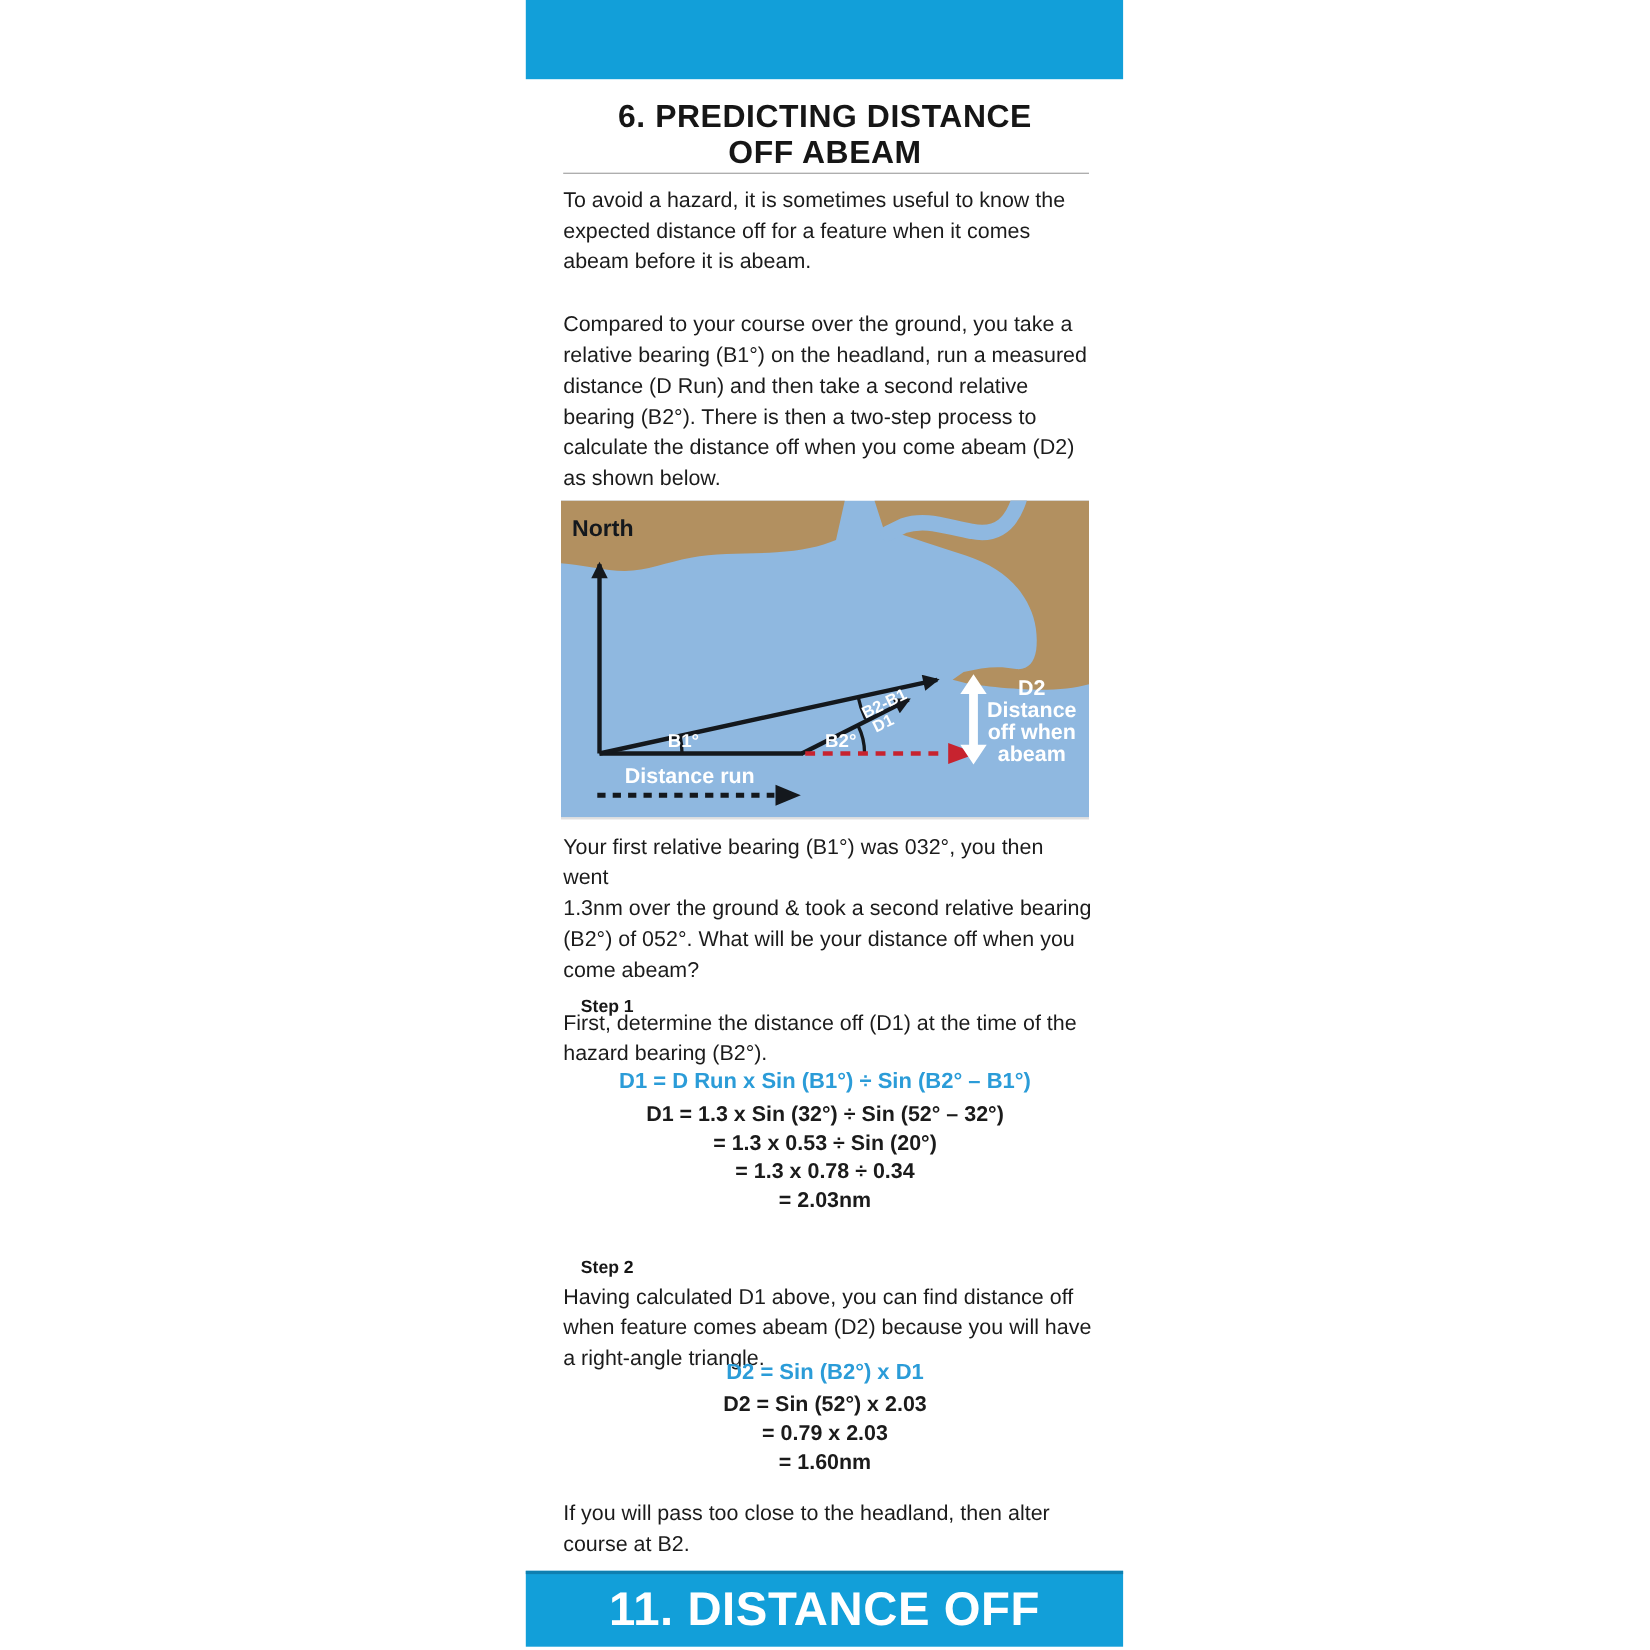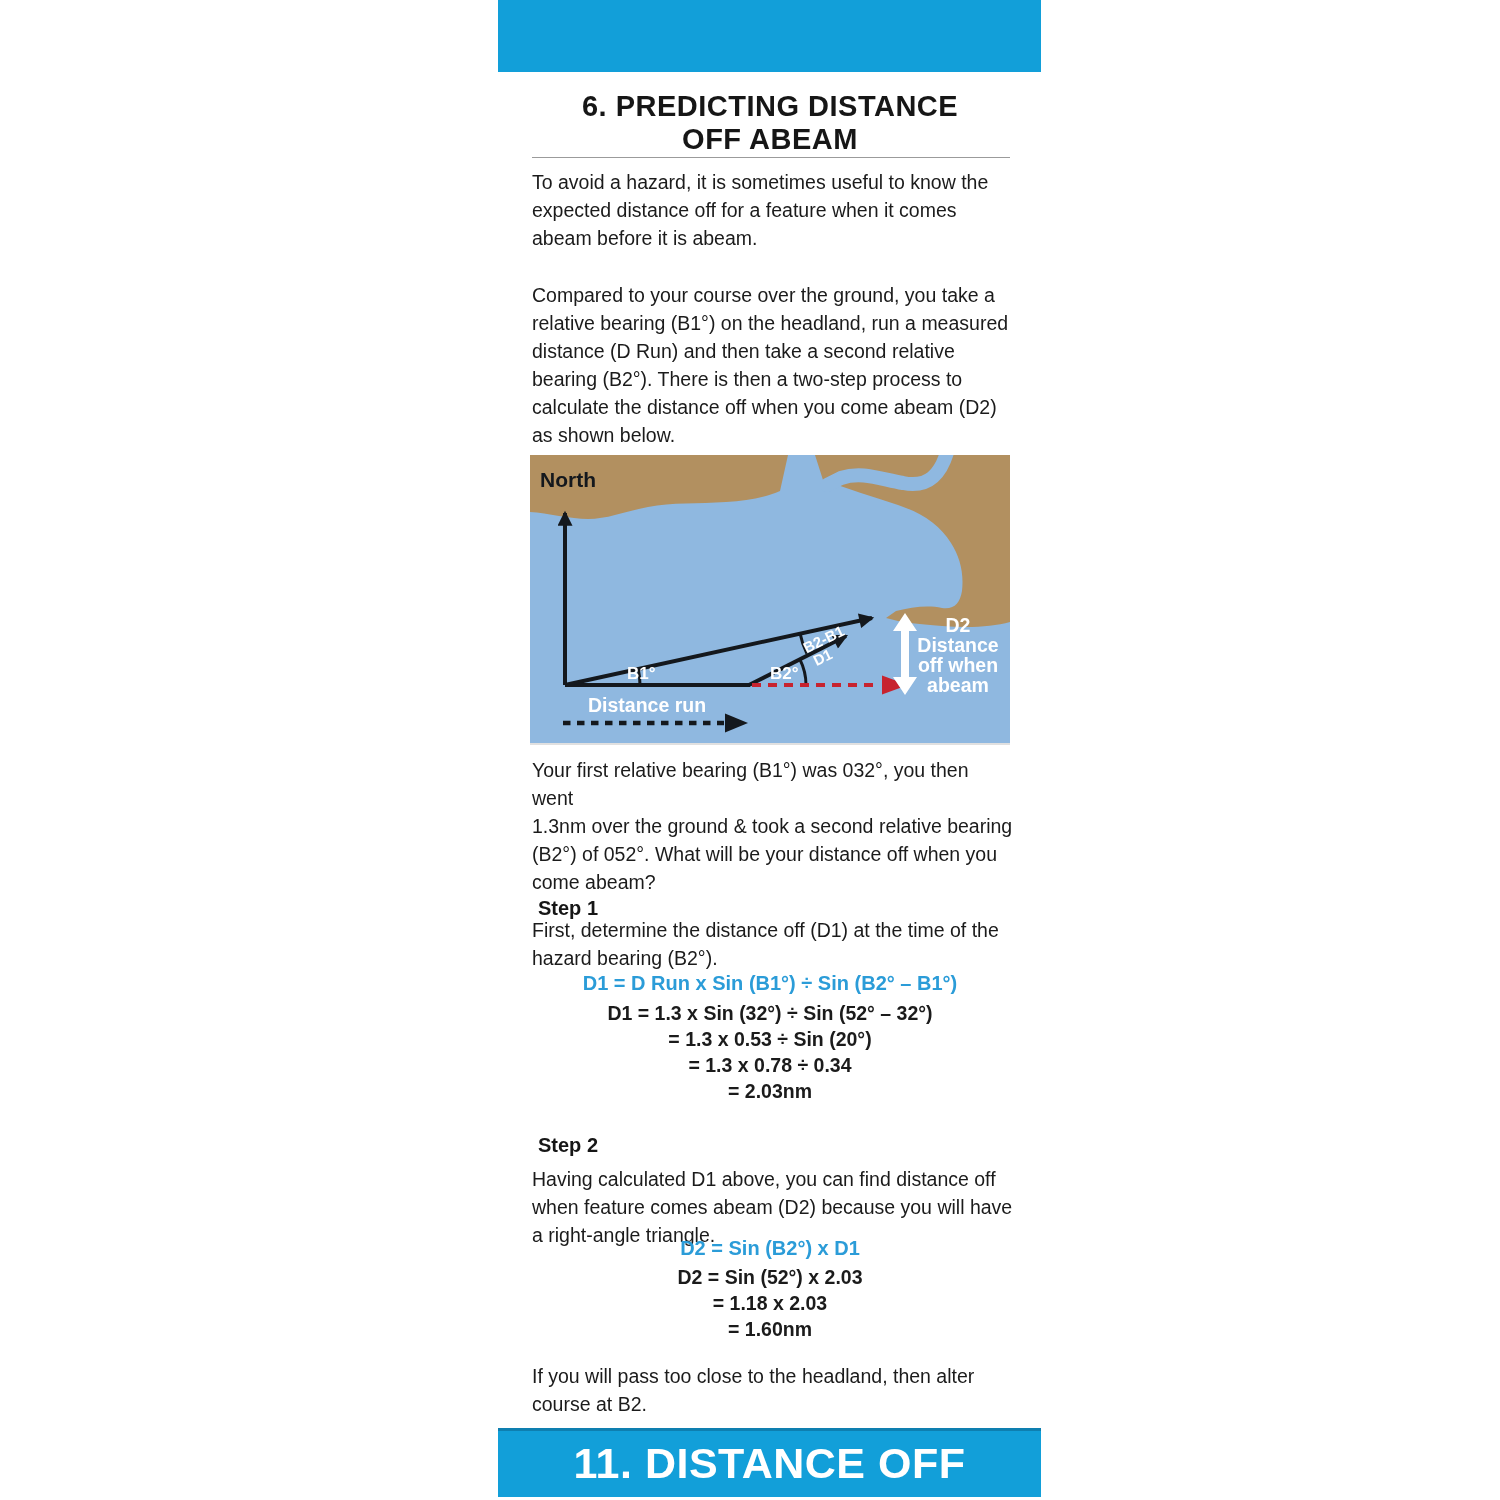--- a/index.html
+++ b/index.html
@@ -8,32 +8,32 @@
     --formula-blue:#2b9cd8;
     --sea:#8fb8e0;
     --land:#b29060;
     --ink:#1b1b1b;
     --red:#c7232f;
     --white:#ffffff;
   }
   html,body{margin:0;padding:0;background:#ffffff;}
   .page{position:relative;width:1500px;height:1500px;background:#fff;overflow:hidden;
         font-family:"Liberation Sans", sans-serif;color:var(--ink);}
-  .col{position:absolute;left:500px;top:0;width:540px;height:1500px;background:#fff;}
+  .col{position:absolute;left:480px;top:0;width:540px;height:1500px;background:#fff;}
   .topbar{position:absolute;top:0;left:-2px;right:-1px;height:72px;background:var(--accent);}
   .title{position:absolute;top:90px;left:0;width:100%;margin:0;text-align:center;
          font-size:29px;line-height:33px;font-weight:bold;letter-spacing:.5px;
          white-space:pre-line;color:#161616;}
   .rule{position:absolute;top:157px;left:32px;right:30px;border-top:1px solid #9b9b9b;height:0;}
   .body{position:absolute;left:32px;right:26px;margin:0;font-size:19.5px;line-height:28px;
         white-space:pre-line;color:#1b1b1b;}
   .p1{top:168px;}
   .p2{top:281px;}
   .p3{top:756px;}
-  .stephead{position:absolute;left:32px;margin:6px;font-size:20px;font-weight:bold;color:#161616;}
+  .stephead{position:absolute;left:32px;margin:16px;font-size:16px;font-weight:bold;color:#161616;}
   .s1h{top:891px;}
   .s1b{top:916px;}
   .s2h{top:1128px;}
   .s2b{top:1153px;margin-top:12px;}
   .formula{position:absolute;left:0;width:100%;text-align:center;font-weight:bold;
            font-size:20px;color:var(--formula-blue);}
   .s1f{top:972px;}
   .s2f{top:1237px;}
   .eqs{position:absolute;left:0;width:100%;text-align:center;font-weight:bold;}
   .s1e{top:1000px;}
@@ -141,21 +141,21 @@
       <div class="eq">= 2.03nm</div>
     </div>
 
     <h2 class="stephead s2h">Step 2</h2>
     <p class="body s2b">Having calculated D1 above, you can find distance off
 when feature comes abeam (D2) because you will have
 a right-angle triangle.</p>
     <div class="formula s2f">D2 = Sin (B2°) x D1</div>
     <div class="eqs s2e">
       <div class="eq">D2 = Sin (52°) x 2.03</div>
-      <div class="eq">= 1.18 x 2.03</div>
+      <div class="eq">= 0.79 x 2.03</div>
       <div class="eq">= 1.60nm</div>
     </div>
 
     <p class="body outro">If you will pass too close to the headland, then alter
 course at B2.</p>
 
     <div class="footbar">
       <span>11. DISTANCE OFF</span>
     </div>
 

